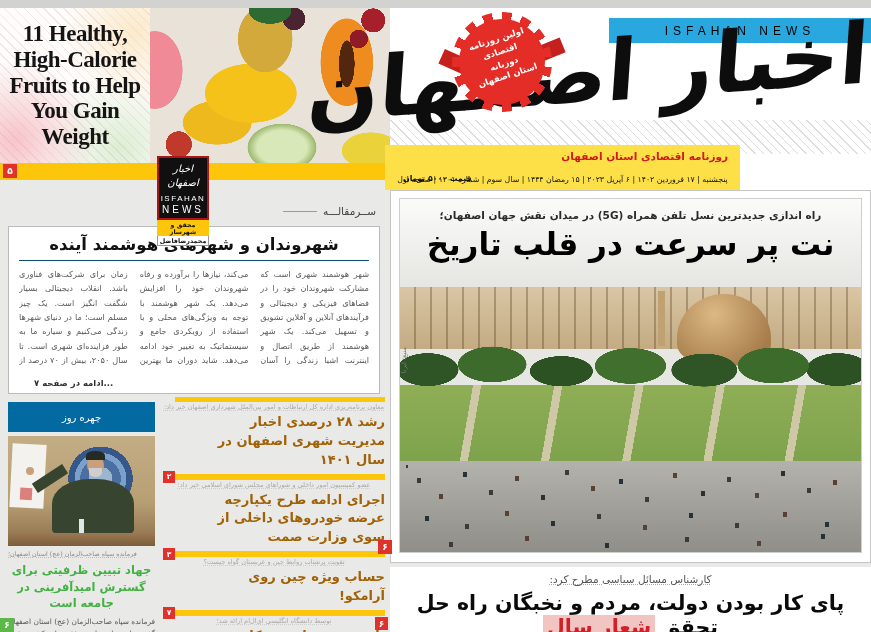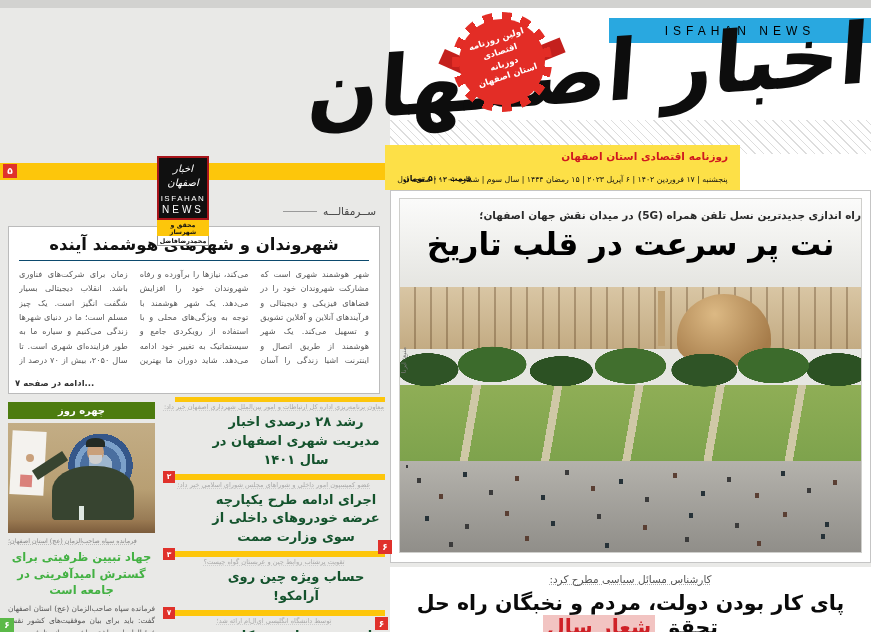--- a/index.html
+++ b/index.html
@@ -108,21 +108,21 @@
       84px 26px 0 1px #3b3b3b, 110px 12px 0 1px #5a3f33, 136px 31px 0 1px #263238,
       160px 6px 0 1px #3b3b3b, 186px 22px 0 1px #5a3f33, 214px 15px 0 1px #263238,
       240px 33px 0 1px #3b3b3b, 268px 9px 0 1px #5a3f33, 296px 27px 0 1px #263238,
       322px 13px 0 1px #3b3b3b, 350px 29px 0 1px #5a3f33, 376px 7px 0 1px #263238,
       402px 24px 0 1px #3b3b3b, 428px 16px 0 1px #5a3f33, 20px 52px 0 1px #263238,
       60px 60px 0 1px #3b3b3b, 100px 47px 0 1px #5a3f33, 146px 57px 0 1px #263238,
       192px 50px 0 1px #3b3b3b, 238px 61px 0 1px #5a3f33, 284px 49px 0 1px #263238,
       330px 59px 0 1px #3b3b3b, 378px 48px 0 1px #5a3f33, 420px 58px 0 1px #263238,
       44px 78px 0 1px #3b3b3b, 120px 72px 0 1px #5a3f33, 200px 79px 0 1px #263238,
       280px 73px 0 1px #3b3b3b, 352px 77px 0 1px #5a3f33, 416px 70px 0 1px #263238; }
-  .photo-kicker { position:absolute; left:0; right:0; top:10px; text-align:right; z-index:5;
+  .photo-kicker { position:absolute; left:0; right:0; top:10px; text-align:center; z-index:5;
     font-size:10.5px; font-weight:bold; color:#2b2b2b; }
   .photo-headline { position:absolute; left:0; right:0; top:27px; text-align:center; z-index:5;
     font-size:31px; font-weight:bold; color:#000; letter-spacing:-0.5px; }
   .photo-credit { position:absolute; left:0px; top:42%; writing-mode:vertical-rl; transform:rotate(180deg);
     font-size:6.5px; color:#777; z-index:6; }
   .photo-badge { position:absolute; left:-13px; bottom:8px; width:14px; height:14px; z-index:7; }
 
   
   .bottom-card { position:absolute; left:390px; top:567px; width:481px; height:65px; background:#fff; }
   .bottom-kicker { margin-top:6px; text-align:center; font-size:10.5px; color:#555;
@@ -137,25 +137,25 @@
   .editorial { position:absolute; left:8px; top:196px; width:372px; }
   .ed-label-row { height:30px; display:flex; align-items:center; justify-content:flex-start;
     direction:rtl; gap:6px; padding-right:4px; }
   .ed-label { font-size:10.5px; color:#444; }
   .ed-line { width:34px; height:1px; background:#9a9a9a; }
   .ed-card { background:#fff; border:1px solid #bbb; height:168px; padding:5px 10px; position:relative; }
   .ed-title { text-align:center; font-size:16.5px; font-weight:bold; color:#111; padding:3px 0 6px;
     border-bottom:1px solid #0c4a6e; margin-bottom:6px; }
   .ed-body { direction:rtl; column-count:3; column-gap:12px; font-size:8.2px; line-height:1.75;
     color:#5a5a5a; text-align:justify; height:108px; overflow:hidden; }
-  .ed-cont { position:absolute; left:6px; bottom:5px; direction:rtl; font-size:8.5px; font-weight:bold; color:#333; }
+  .ed-cont { position:absolute; left:25px; bottom:5px; direction:rtl; font-size:8.5px; font-weight:bold; color:#333; }
 
   
   .face { position:absolute; left:8px; top:402px; width:147px; }
-  .face-header { height:17px; background:#4d7c0f; color:#fff; font-weight:bold; font-size:10px;
+  .face-header { height:30px; background:#0369a1; color:#fff; font-weight:normal; font-size:10px;
     display:flex; align-items:center; justify-content:center; }
   .face-photo { position:relative; margin-top:4px; height:110px; overflow:hidden;
     background:linear-gradient(180deg,#c3ad85 0%, #b89f73 60%, #8a6c49 100%); }
   .arch { position:absolute; left:28%; top:4%; width:70%; height:78%; border-radius:50%;
     background:radial-gradient(circle at 50% 45%, #9db6cf 0 17%, #4a6fa0 17% 29%, #7ba0c9 29% 37%, #35578a 37% 46%, rgba(0,0,0,0) 46%); }
   .banner { position:absolute; left:3px; top:8px; width:34px; height:64px; background:#f4f2ee; transform:rotate(3deg); }
   .banner::after { content:""; position:absolute; left:10px; bottom:8px; width:12px; height:12px; background:#c8362e; opacity:.6; }
   .figure-body { position:absolute; left:30%; bottom:12px; width:56%; height:50%; background:#374430;
     border-radius:45% 45% 8% 8%; }
   .figure-arm { position:absolute; left:16%; top:34%; width:36px; height:11px; background:#374430; transform:rotate(-33deg); }
@@ -169,30 +169,36 @@
     text-decoration:underline dotted #bbb; }
   .face-headline { margin-top:4px; text-align:center; font-size:11.5px; font-weight:bold; color:#43b143; line-height:1.45; }
   .face-body { margin-top:4px; direction:rtl; font-size:7.4px; line-height:1.65; color:#555; text-align:justify; }
   .face-badge { position:absolute; left:0; top:618px; width:14px; height:14px; }
 
   
   .briefs { position:absolute; left:163px; top:397px; width:222px; }
   .brief-topbar { height:5px; background:#fdc60b; margin-left:12px; }
   .brief-kicker { margin-top:1px; text-align:center; font-size:6.6px; color:#a9a9a9; white-space:nowrap;
     overflow:hidden; text-decoration:underline dotted #ccc; }
-  .brief-headline { margin-top:2px; text-align:center; font-size:13px; font-weight:bold; color:#14532d; line-height:1.45;margin-left:44px; }
+  .brief-headline { margin-top:2px; font-size:13px; font-weight:bold; color:#a16207; line-height:1.45;margin-left:44px; }
   .brief-bar { position:relative; height:6px; background:#fdc60b; margin-top:4px; }
   .brief-tab { position:absolute; left:0; top:-3px; width:12px; height:12px; font-size:7.5px; }
 </style>
 </head>
 <body>
 
 <div class="page">
   <div class="topstrip"></div>
 
+  <div class="fruit-panel">
+    <div class="fruit-text">
+      <div class="fruit-headline">11 Healthy, High-Calorie Fruits to Help You Gain Weight</div>
+    </div>
+    <div class="fruit-photo"></div>
+  </div>
   <div class="ybar-left"></div>
   <div class="badge badge-red fruit-badge">۵</div>
 
   <div class="logo-box">
     <div class="logo-black">
       <span class="logo-callig fa">اخبار اصفهان</span>
       <span class="logo-en1">ISFAHAN</span>
       <span class="logo-en2">NEWS</span>
     </div>
     <div class="logo-role fa">محقق و شهرساز</div>

